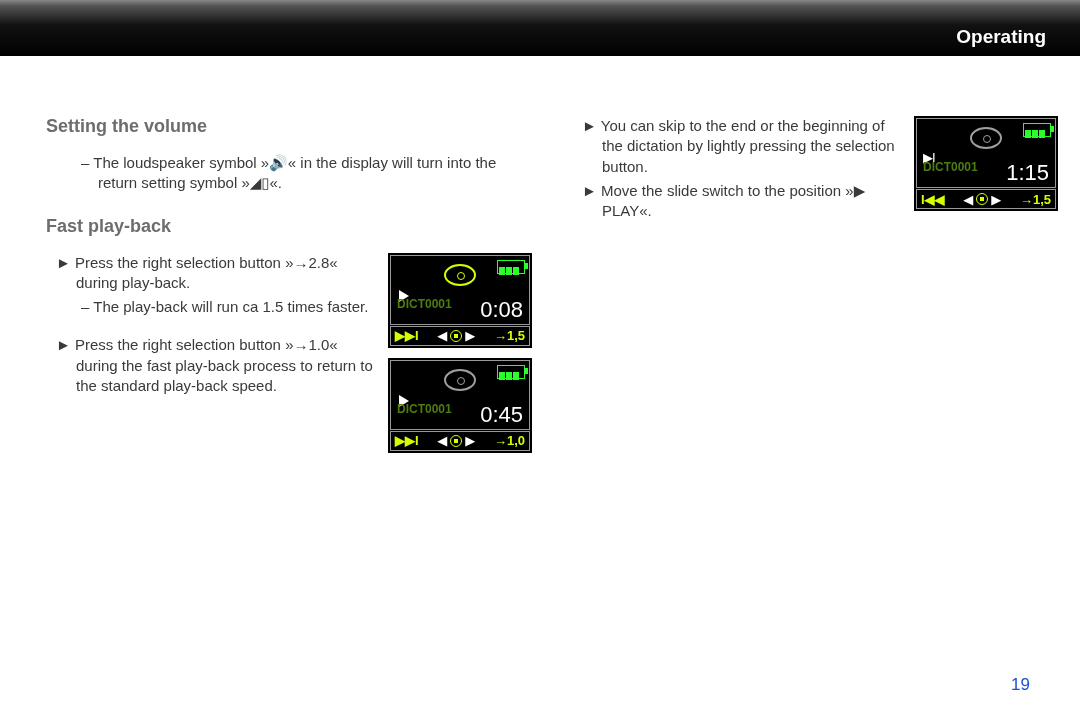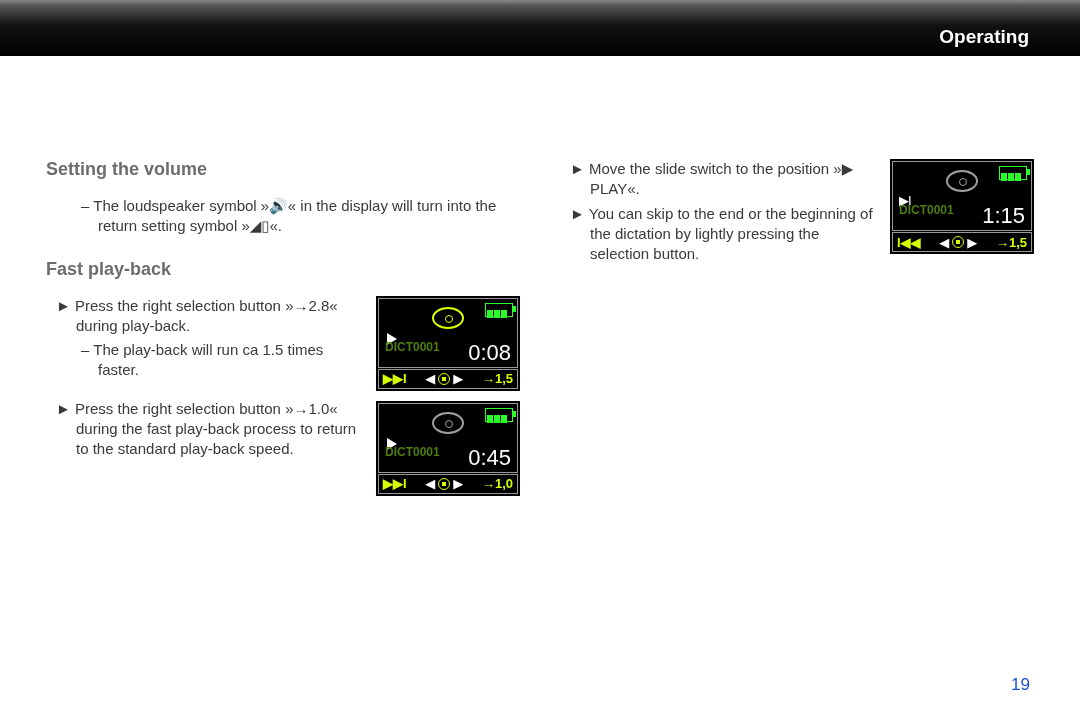--- a/index.html
+++ b/index.html
@@ -13,32 +13,31 @@
     position: relative;
     background: #fff;
   }
   .topbar {
     height: 56px;
     background: linear-gradient(to bottom, #888 0%, #555 10%, #111 45%, #000 100%);
     position: relative;
   }
   .topbar .title {
     position: absolute;
-    right: 51px;
+    right: 34px;
     bottom: 8px;
     color: #fff;
     font-weight: bold;
     font-size: 19px;
   }
   .page {
-    padding: 60px 46px 0 46px;
+    padding: 60px 22px 0 46px;
     box-sizing: border-box;
     display: flex;
     gap: 40px;
-    margin-top: 43px;
   }
   .col {
     flex: 1;
     min-width: 0;
   }
   .col-left { flex-basis: 470px; }
   .col-right { flex-basis: 470px; }
   h2 {
     color: #6d6d6d;
     font-size: 18px;
@@ -229,22 +228,22 @@
           </div>
         </div>
       </div>
     </div>
   </div>
 
   <div class="col col-right">
     <div class="block">
       <div class="row">
         <div class="text">
+          <p class="item">You can skip to the end or the beginning of the dictation by lightly pressing the selection button.</p>
           <p class="item">Move the slide switch to the position »▶ PLAY«.</p>
-          <p class="item">You can skip to the end or the beginning of the dictation by lightly pressing the selection button.</p>
         </div>
         <div class="lcd">
           <div class="upper">
             <span class="disc gray" style="color:#9ca0a3"></span>
             <span class="batt"><i></i><i></i><i></i></span>
             <span class="skip-ico">▶I</span>
             <span class="dict">DICT0001</span>
             <span class="time">1:15</span>
           </div>
           <div class="bar">

